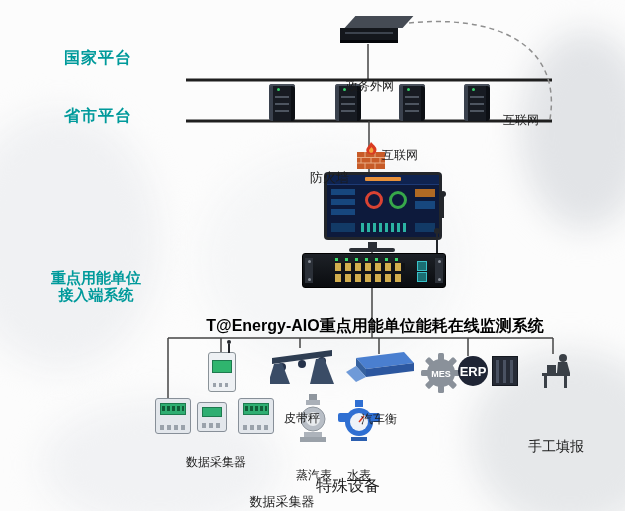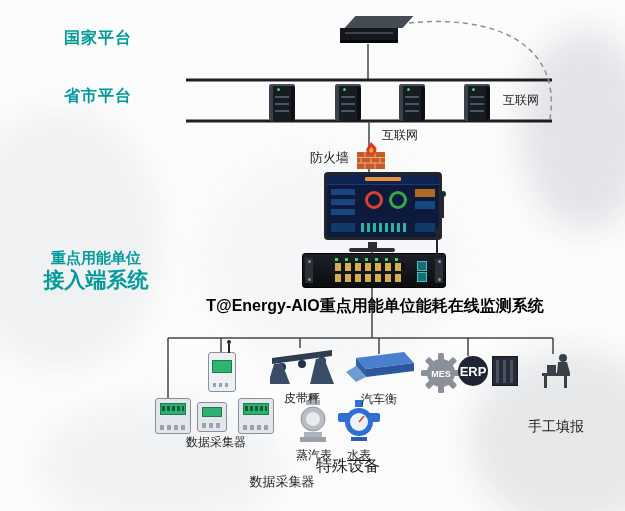--- a/index.html
+++ b/index.html
@@ -4,21 +4,21 @@
 <style>
   html,body{margin:0;padding:0;background:#fff;}
   .stage{
     position:relative;width:625px;height:511px;overflow:hidden;
     background:#fcfcfc;
     font-family:"Liberation Sans","DejaVu Sans",sans-serif;
   }
   .blob{position:absolute;border-radius:50%;filter:blur(16px);z-index:0;}
   .lines{position:absolute;left:0;top:0;z-index:1;}
   .icon-layer{z-index:2;}
-  .lbl{position:absolute;z-index:3;white-space:nowrap;}
+  .lbl{position:absolute;z-index:3;white-space:nowrap;margin-top:20px;}
   .teal{color:#009a9b;font-weight:bold;}
   .blk{color:#1c1c1c;}
   .ctr{text-align:center;}
 
   
   .server{position:absolute;width:26px;height:37px;border-radius:3px;z-index:2;
     background:linear-gradient(90deg,#3a414d 0 4px,#171b22 4px 22px,#0c0f14 22px);
     box-shadow:inset 0 2px 0 #4a515c;}
   .server i{position:absolute;left:6px;right:6px;height:2px;background:#4d5560;}
   .server b{position:absolute;left:8px;top:4px;width:3px;height:3px;border-radius:50%;background:#35d06a;}
@@ -98,26 +98,27 @@
     <line x1="300" y1="338" x2="300" y2="348" stroke="#444" stroke-width="1.5"></line>
     <line x1="379" y1="338" x2="379" y2="354" stroke="#444" stroke-width="1.5"></line>
     <line x1="468" y1="338" x2="468" y2="356" stroke="#444" stroke-width="1.5"></line>
     <line x1="553" y1="338" x2="553" y2="354" stroke="#444" stroke-width="1.5"></line>
     <path d="M 400 24 C 495 12, 562 44, 550 119" fill="none" stroke="#8f8f8f" stroke-width="1.5" stroke-dasharray="5 4"></path>
   </svg>
 
   <div class="lbl teal" style="left:64px;top:28px;font-size:16px;letter-spacing:1px;">国家平台</div>
   <div class="lbl teal ctr" style="left:40px;top:249px;width:112px;font-size:15px;">重点用能单位</div>
   <div class="lbl teal" style="left:64px;top:86px;font-size:16px;letter-spacing:1px;">省市平台</div>
-  <div class="lbl teal ctr" style="left:40px;top:266px;width:112px;font-size:21px;">接入端系统</div>
+  <div class="lbl teal ctr" style="left:40px;top:266px;width:112px;font-size:15px;">接入端系统</div>
 
   <div class="topdev-top icon-layer" style="left:350px;top:16px;"></div>
   <div class="topdev-front icon-layer" style="left:340px;top:28px;">
       <i></i>
     </div>
+  <div class="lbl blk ctr" style="left:330px;top:58px;width:80px;font-size:12px;">政务外网</div>
 
   <div class="server" style="left:269px;top:84px;">
       <b></b>
       <i style="top:12px;"></i>
       <i style="top:19px;"></i>
       <i style="top:26px;"></i>
     </div>
   <div class="server" style="left:335px;top:84px;">
       <b></b>
       <i style="top:12px;"></i>

